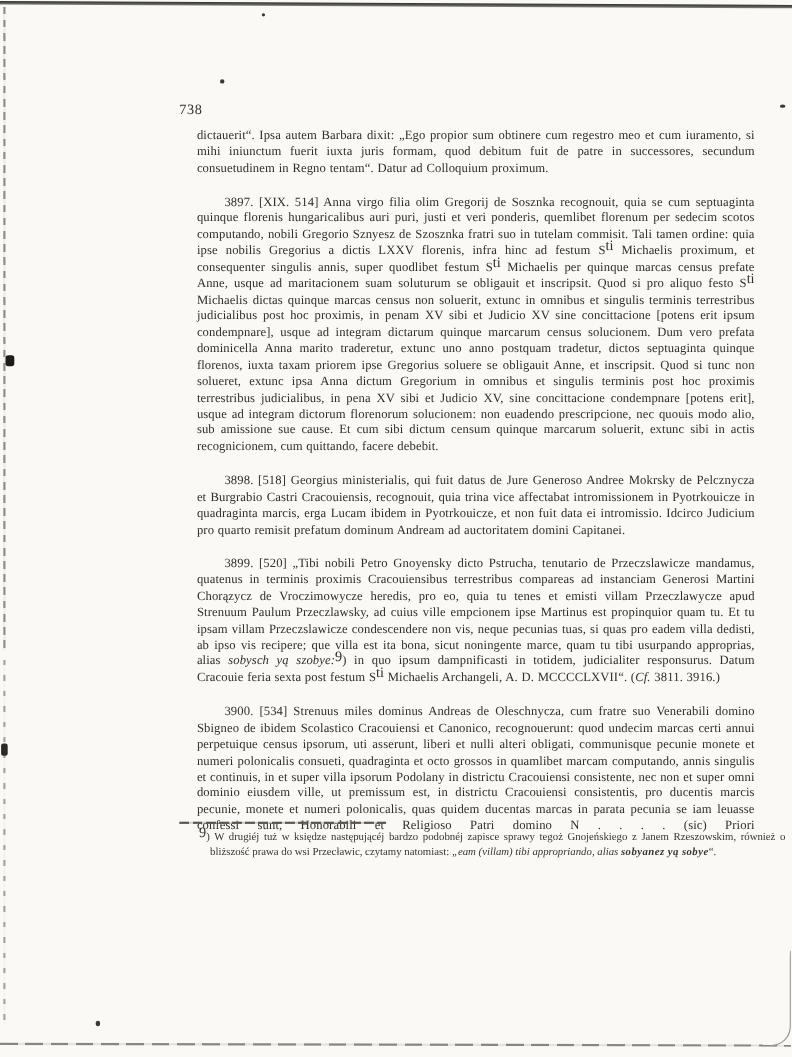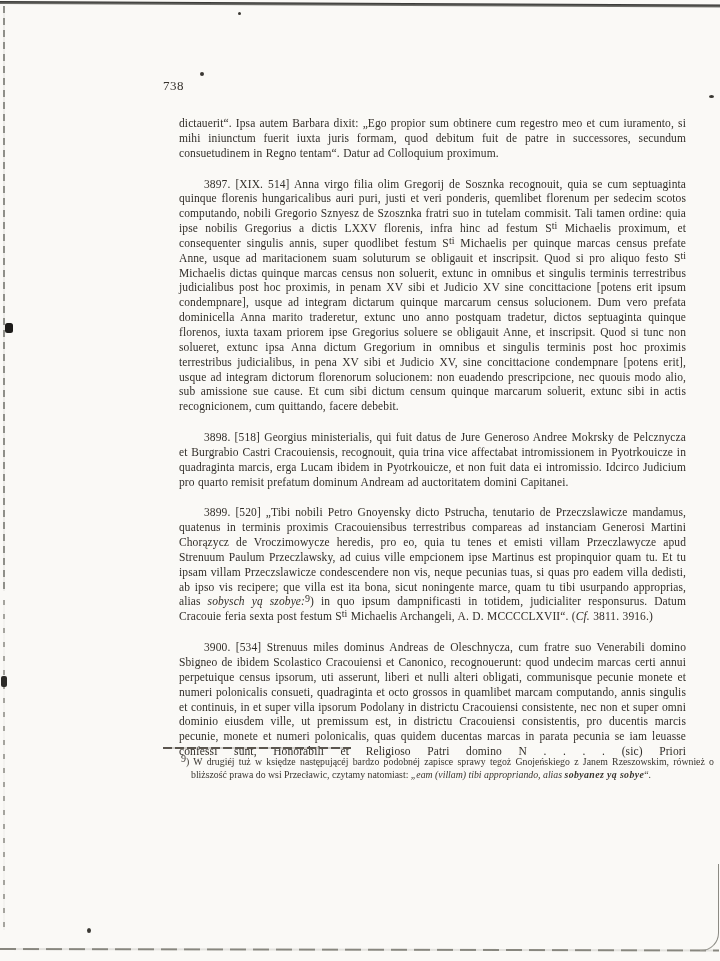--- a/index.html
+++ b/index.html
@@ -39,35 +39,35 @@
     border-bottom:1.5px solid #9a9992;
     border-bottom-right-radius:18px;
   }
   .speck { background:#3a3833; border-radius:50%; }
   .speck-1 { left:238px; top:12px; width:3px; height:3px; }
   .speck-2 { left:200px; top:72px; width:4px; height:4px; }
   .speck-3 { left:709px; top:95px; width:5px; height:3px; }
   .speck-4 { left:87px; top:928px; width:4px; height:5px; }
   
   .pagenum {
-    position:absolute; left:163px; top:78px;
+    position:absolute; left:163px; top:92px;
     font-size:13px; letter-spacing:0.5px; color:#35312c;
   }
   .text-block {
     position:absolute; left:163px; top:100px; width:539px;
     font-size:11.5px; line-height:14.85px;
     text-align:justify; letter-spacing:0.1px; word-spacing:0.4px;
     color:#322e29;
   }
   .text-block p { margin:16px; }
   .text-block p.entry { text-indent:25px; }
   .text-block p.j-last { text-align-last:justify; }
   .it { font-style:italic; }
   .bi { font-style:italic; font-weight:bold; letter-spacing:0.4px; }
-  sup { font-size:10px; line-height:0; vertical-align:3.5px; letter-spacing:0; }
+  sup { font-size:13px; line-height:0; vertical-align:3.5px; letter-spacing:0; }
   .fn-rule {
     position:absolute; left:163px; top:747px; width:188px; height:1.5px;
     background:repeating-linear-gradient(to right,#5b564f 0 9px, rgba(91,86,79,0.25) 9px 12px);
   }
   .footnote {
     position:absolute; left:174px; top:755px; width:540px;
     font-size:9.8px; line-height:13.4px;
     text-align:justify; color:#38342e;
   }
   .footnote p { margin:0; padding-left:17px; text-indent:-10px; }

